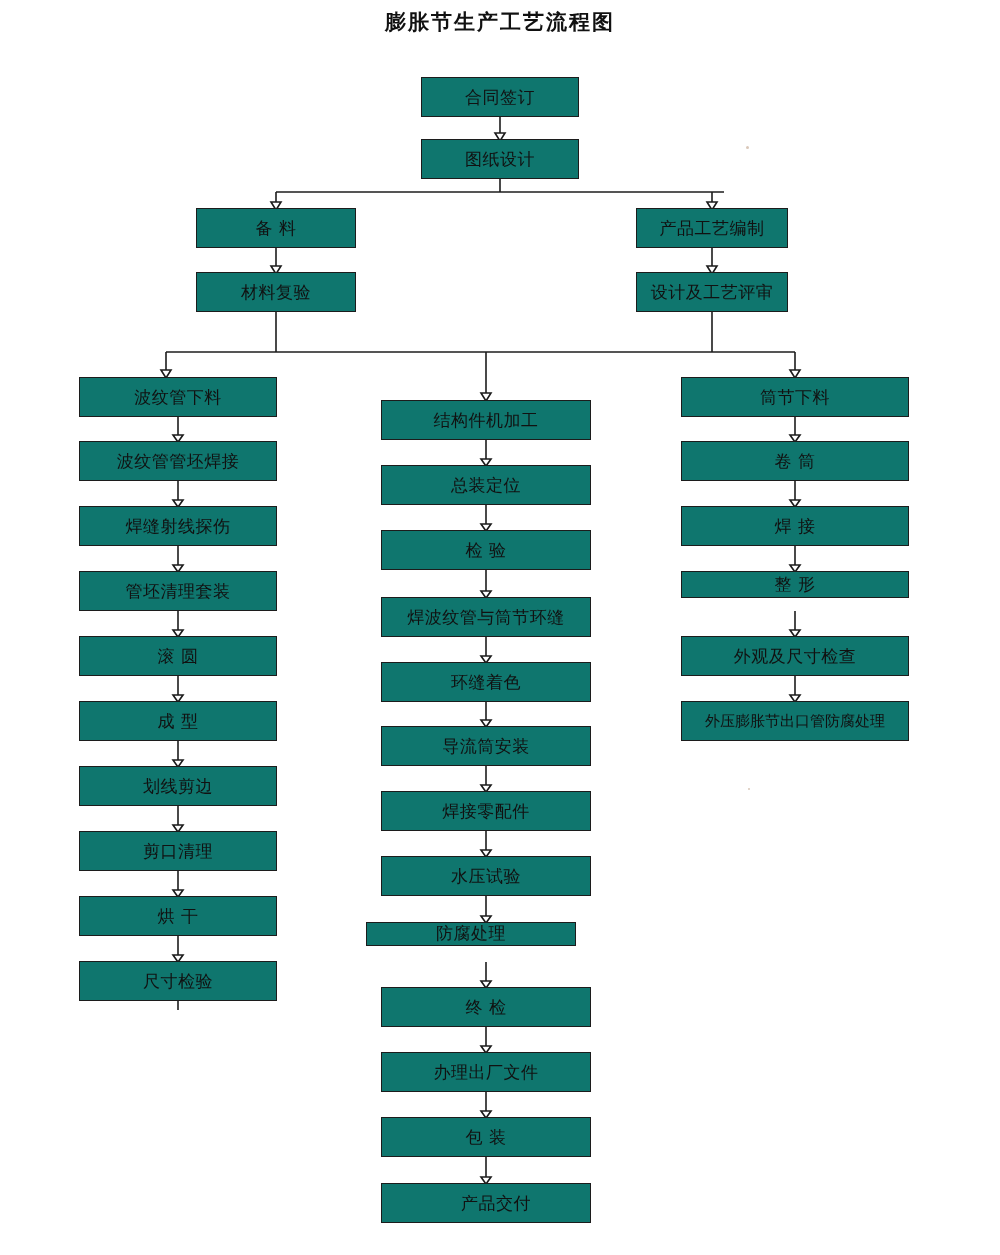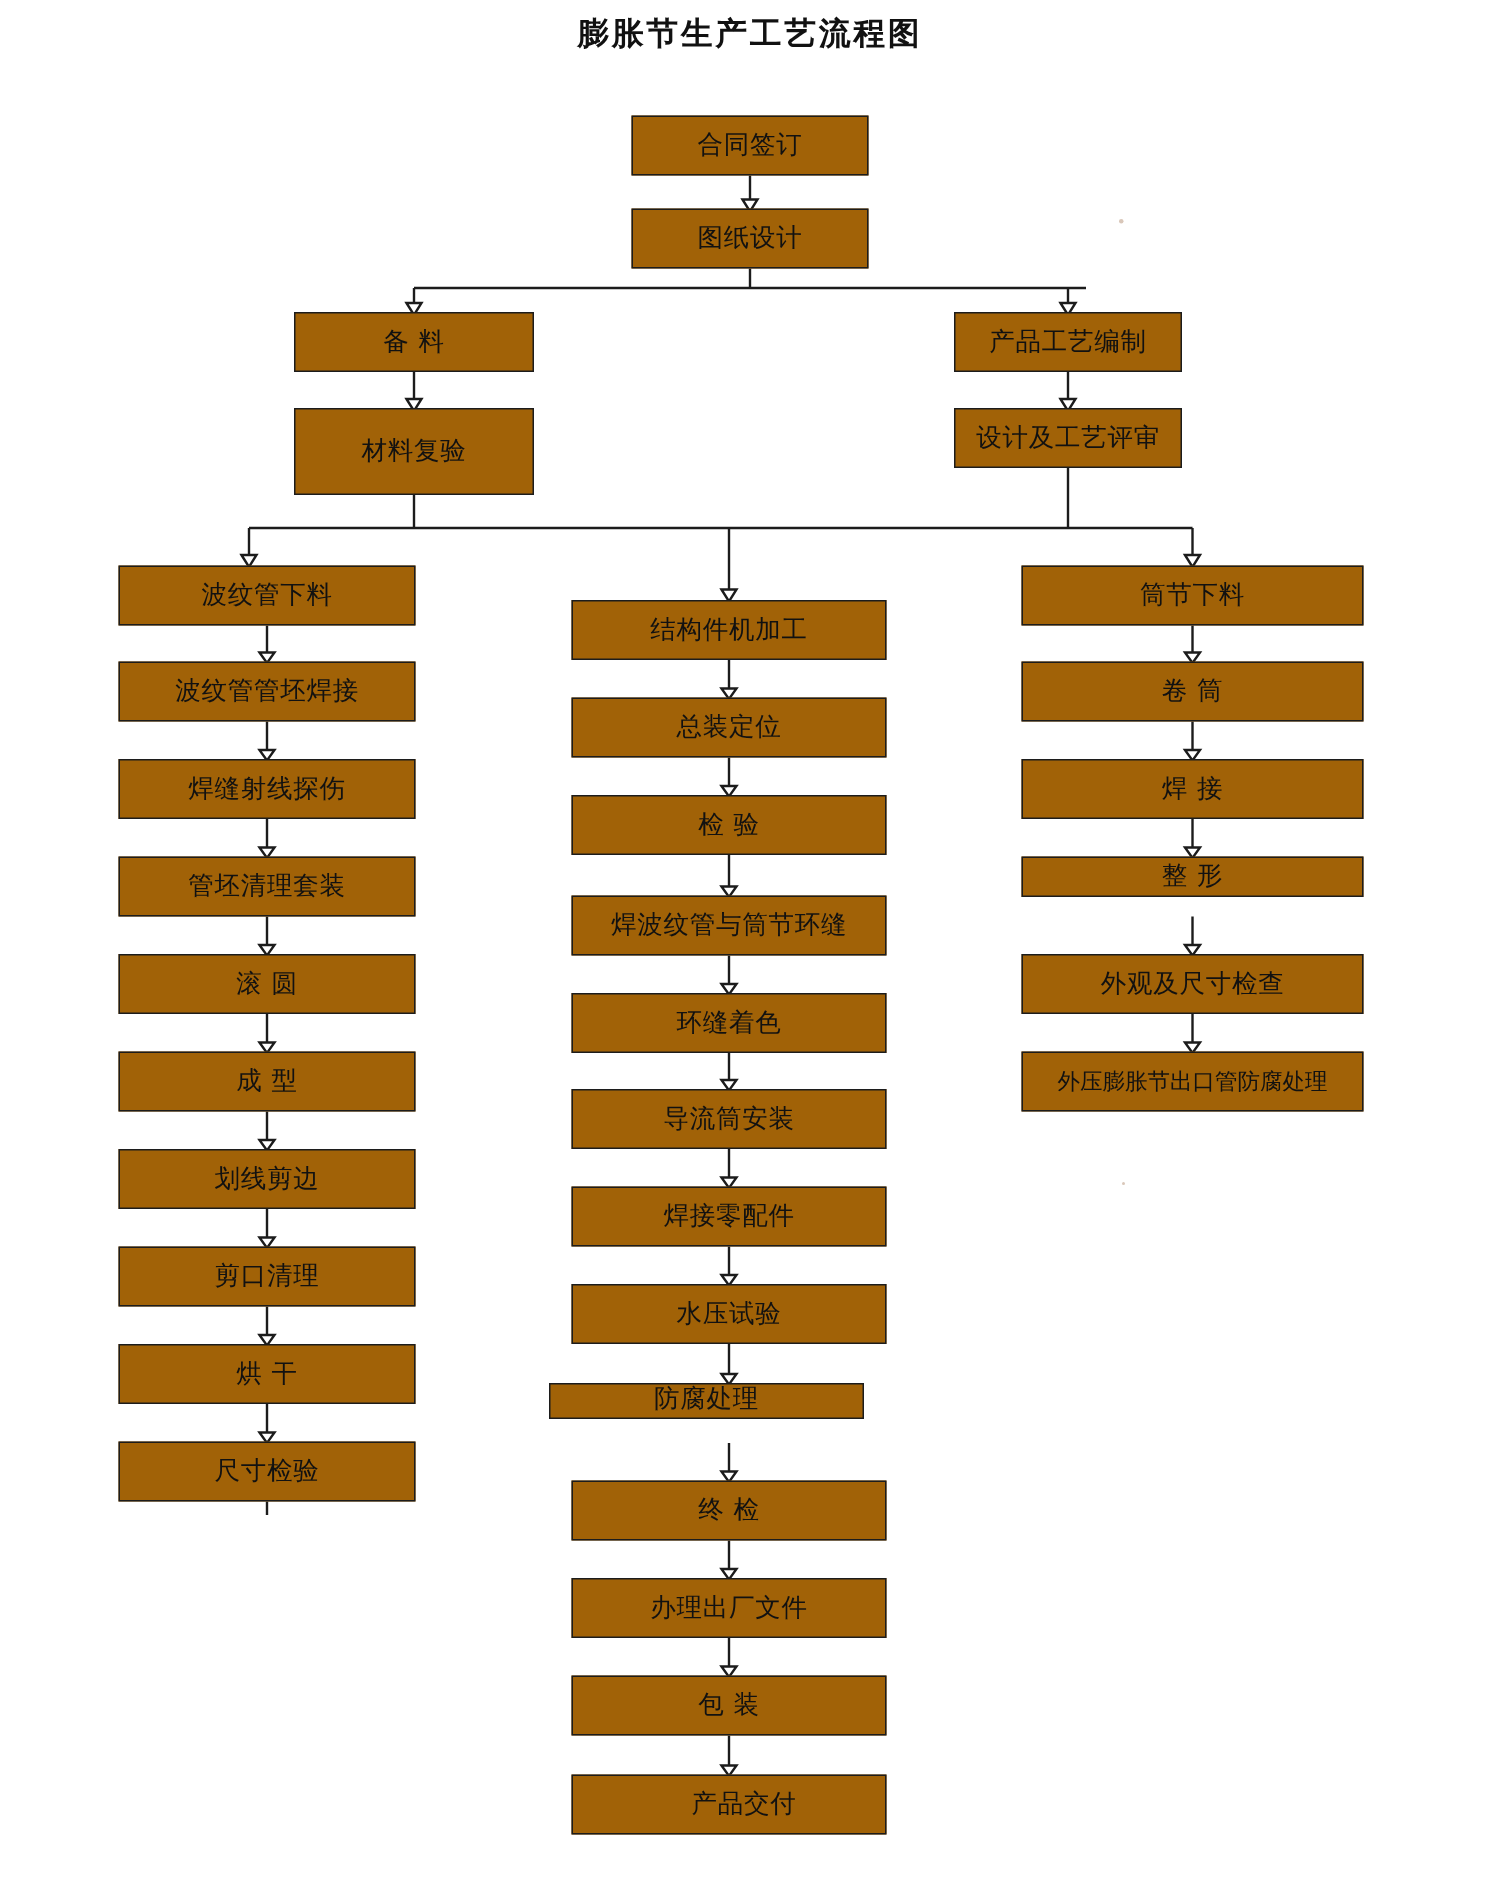--- a/index.html
+++ b/index.html
@@ -30,21 +30,21 @@
     font-size: 21px;
     font-weight: bold;
     letter-spacing: 2px;
     color: #111;
     font-family: "DejaVu Serif", "Liberation Serif", serif;
   }
   .node {
     position: absolute;
     box-sizing: border-box;
     border: 1.6px solid #1c1c1c;
-    background: #a16207;
+    background: #0f766e;
     display: flex;
     align-items: center;
     justify-content: center;
     font-size: 17px;
     color: #111;
     letter-spacing: 0.5px;
     font-family: "DejaVu Serif", "Liberation Serif", serif;
     line-height: 1;
     white-space: nowrap;
     text-align: center;
@@ -169,21 +169,21 @@
   <div class="node" style="left:421px;top:77px;width:158px;height:40px;">
     <span>合同签订</span>
   </div>
   <div class="node" style="left:421px;top:139px;width:158px;height:40px;">
     <span>图纸设计</span>
   </div>
 
   <div class="node" style="left:196px;top:208px;width:160px;height:40px;">
     <span>备    料</span>
   </div>
-  <div class="node" style="left:196px;top:272px;width:160px;height:58px;">
+  <div class="node" style="left:196px;top:272px;width:160px;height:40px;">
     <span>材料复验</span>
   </div>
 
   <div class="node" style="left:636px;top:208px;width:152px;height:40px;">
     <span>产品工艺编制</span>
   </div>
   <div class="node" style="left:636px;top:272px;width:152px;height:40px;">
     <span>设计及工艺评审</span>
   </div>
 

